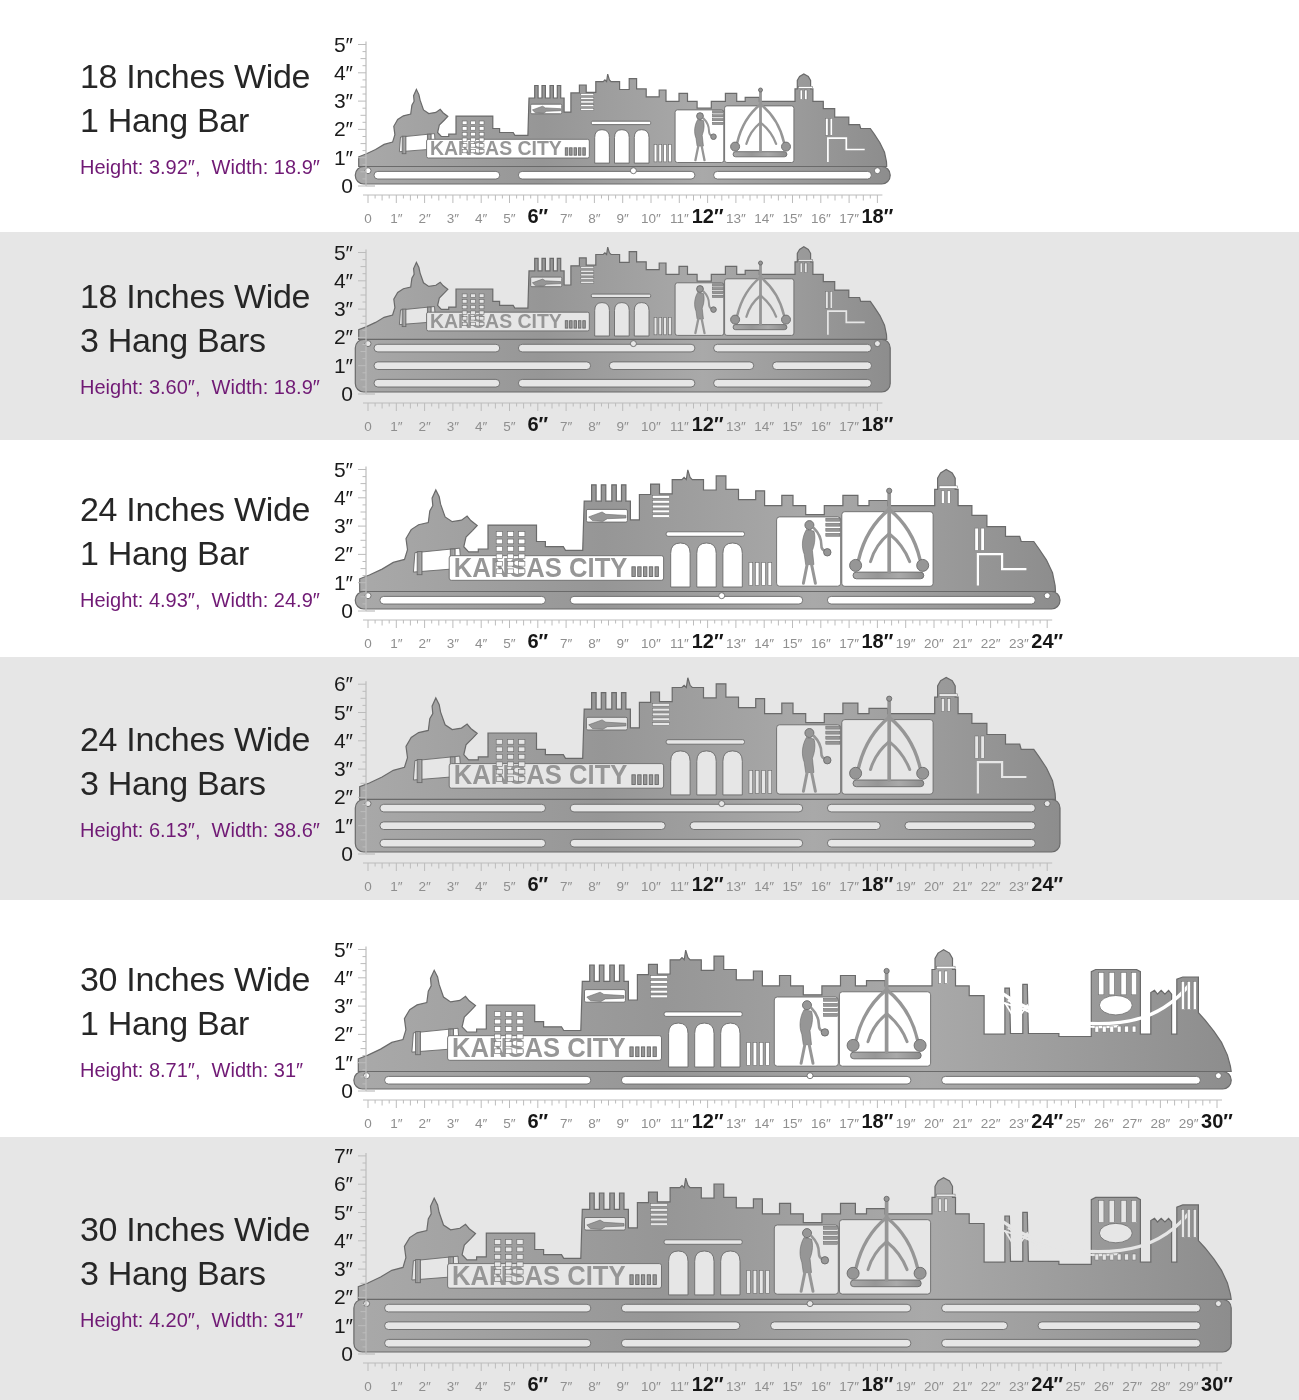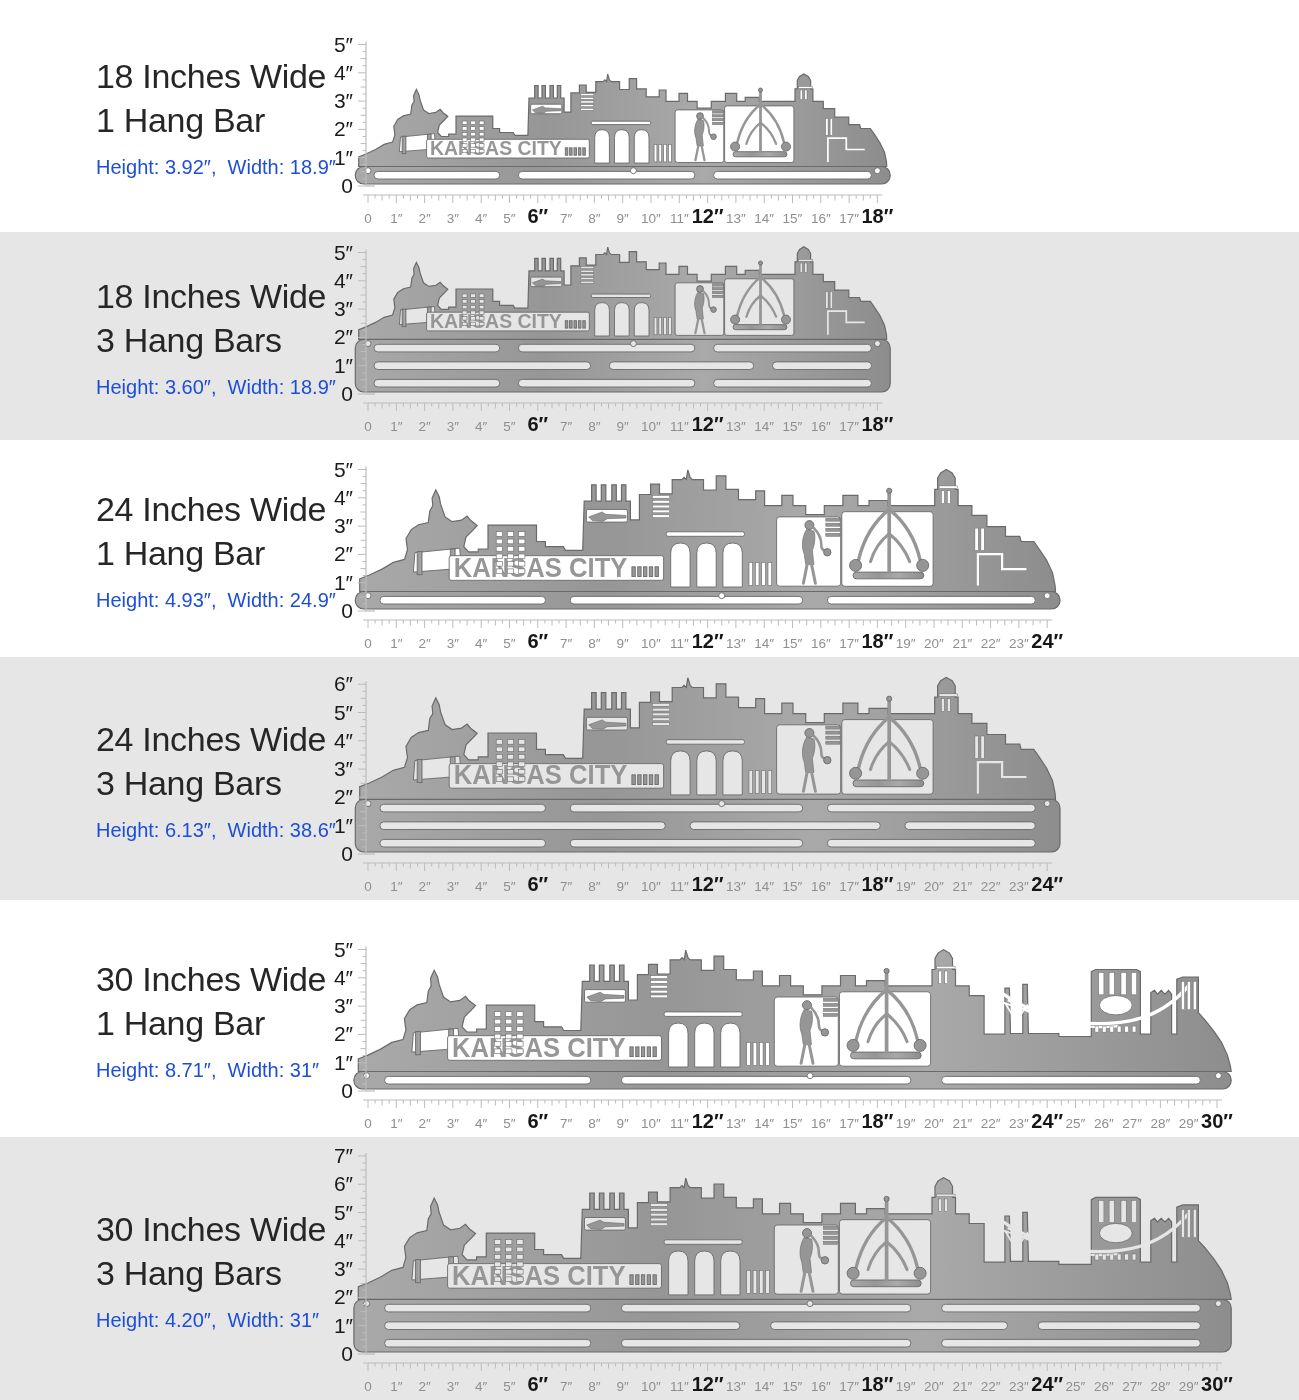--- a/index.html
+++ b/index.html
@@ -1,22 +1,22 @@
 <!DOCTYPE html>
 <html><head>
 <meta charset="utf-8">
 <style>
   html,body{margin:0;padding:0;background:#fff;}
   body{width:1299px;font-family:"Liberation Sans",sans-serif;-webkit-font-smoothing:antialiased;}
   .row{position:relative;width:1299px;overflow:hidden;}
   .row--white{background:#ffffff;}
   .row--gray{background:#e6e6e6;}
-  .label-block{position:absolute;left:80px;top:50%;transform:translateY(-50%);z-index:2;margin-left:16px;}
+  .label-block{position:absolute;left:80px;top:50%;transform:translateY(-50%);z-index:2;}
   .title-line{font-size:34px;line-height:44px;color:#262626;letter-spacing:-0.3px;}
-  .dims{margin-top:14px;font-size:20px;color:#1d4ed8;white-space:pre;}
+  .dims{margin-top:14px;font-size:20px;color:#701a75;white-space:pre;}
   svg.diagram{position:absolute;left:0;top:0;display:block;}
   svg text{font-family:"Liberation Sans",sans-serif;}
 </style>
 </head>
 <body>
 
 <main>
   <section class="row row--white" style="height:232px">
     <div class="label-block">
       <div class="title-line">18 Inches Wide</div>

